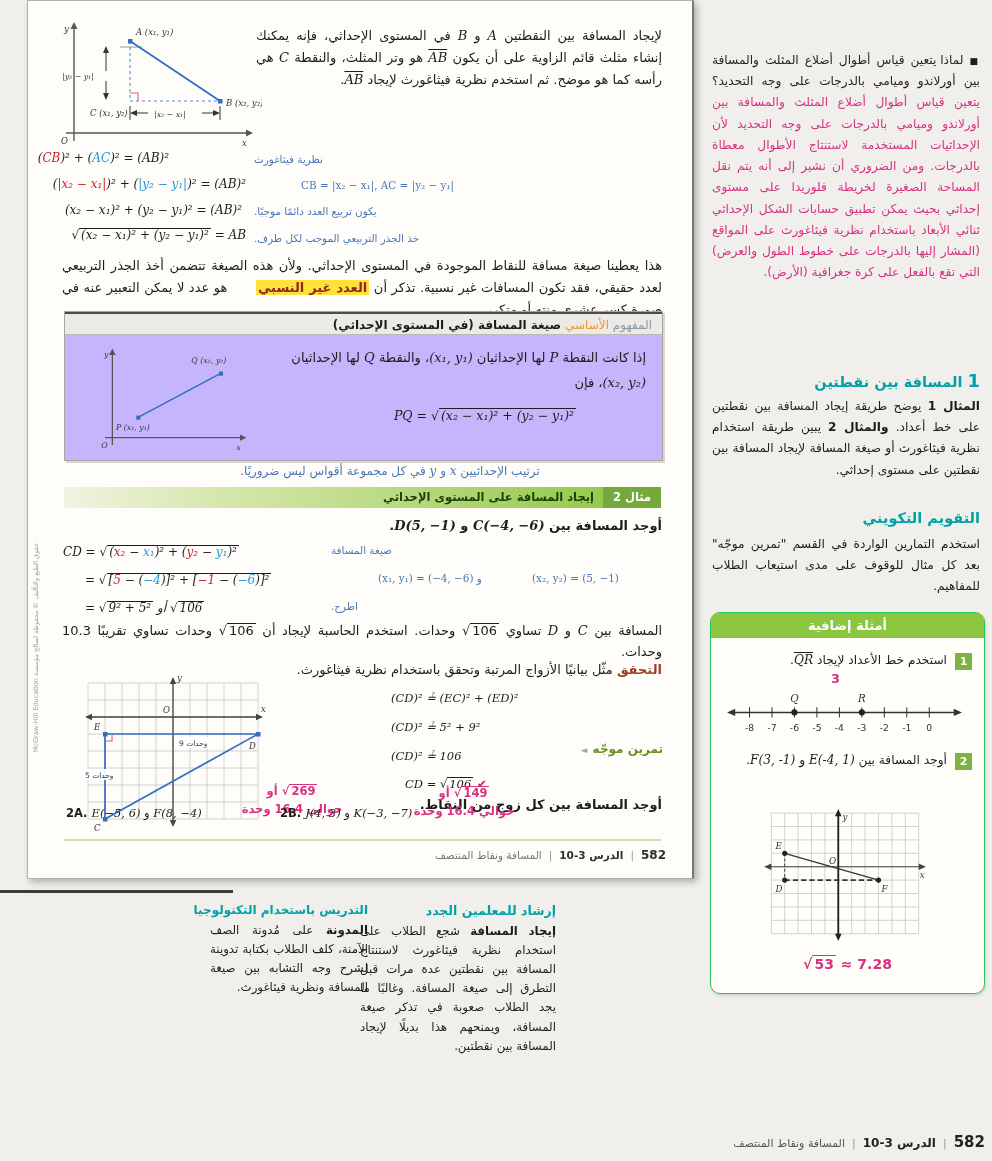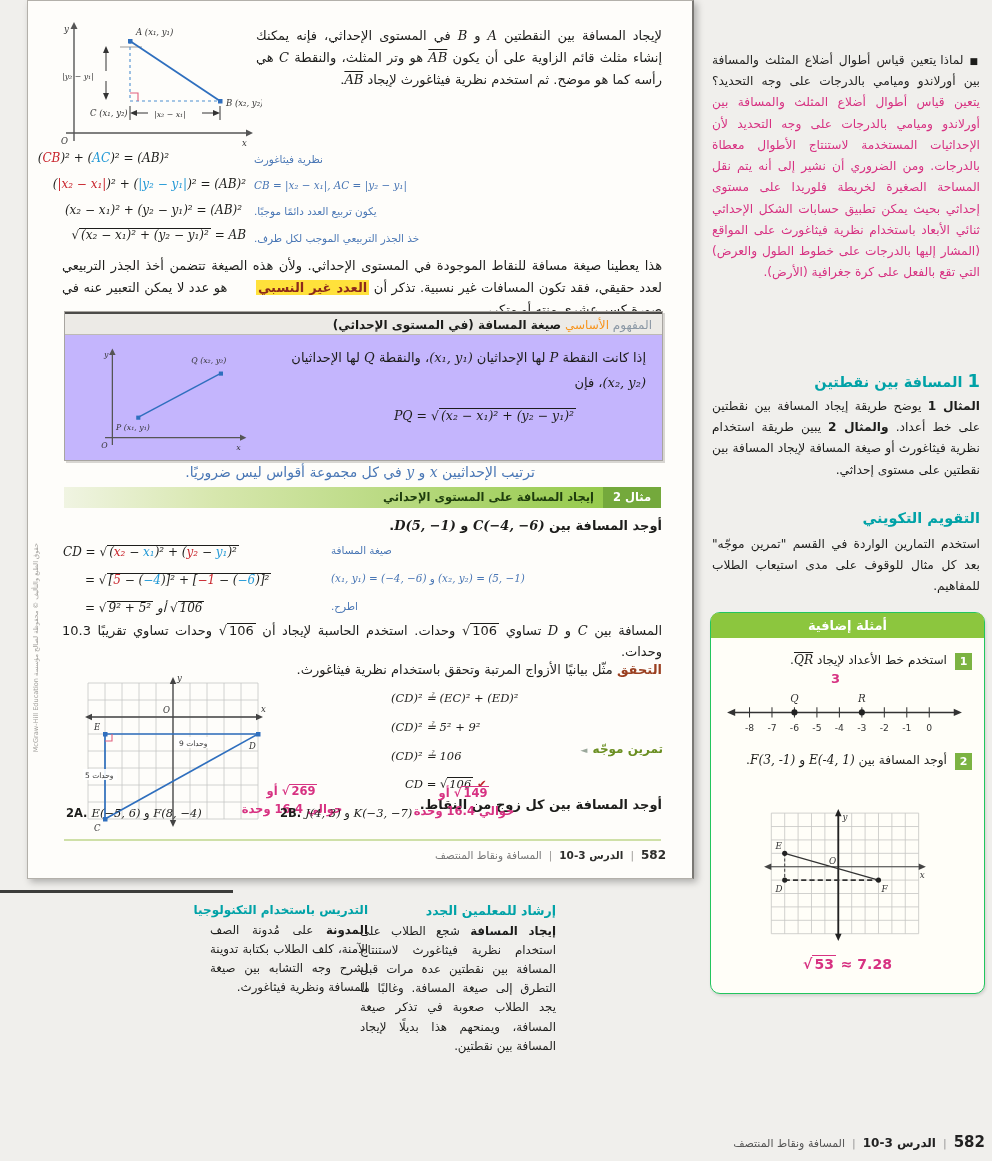--- a/index.html
+++ b/index.html
@@ -10,21 +10,21 @@
   .just{text-align:justify;}
   .page{position:absolute;left:27px;top:0;width:664px;height:877px;background:#fefdfa;
         border:1px solid #b3b0aa;border-right:2px solid #7a7874;
         box-shadow:3px 3px 7px rgba(0,0,0,.28);}
   .body-txt{font-size:13px;line-height:1.7;}
   .eq{font-family:"DejaVu Serif",serif;font-style:italic;font-size:12px;white-space:nowrap;}
   .eq .red{color:#c9252d;} .eq .blu{color:#2399d6;}
   .red{color:#c9252d;} .blu{color:#2399d6;}
   .rad{display:inline-block;border-top:1.3px solid currentColor;padding:0 2px;line-height:1.15;}
   .note{font-size:10.4px;color:#4a77b5;white-space:nowrap;}
-  .note-eq{font-family:"DejaVu Serif",serif;font-style:italic;}
+  .note-eq{font-family:"DejaVu Serif",serif;margin-left:47px;}
   .i{font-family:"DejaVu Serif",serif;font-style:italic;}
   .ol{text-decoration:overline;}
   .m{font-family:"DejaVu Serif",serif;font-style:italic;direction:ltr;unicode-bidi:isolate;}
   .ltr{direction:ltr;unicode-bidi:isolate;}
   .b{font-weight:bold;}
   .hl{background:#ffe13b;color:#8d2a1b;font-weight:bold;padding:0 2px;margin-left:24px;}
   .pink{color:#d73282;}
   .dark{color:#262624;}
   .teal{color:#00a2a7;font-weight:bold;}
   .kc-box{position:absolute;left:36px;top:310px;width:597px;height:148px;background:#c4b5fd;
@@ -148,21 +148,21 @@
         <text x="10" y="113">O</text>
         <line x1="50" y1="80" x2="140" y2="32" stroke="#2f6fbe" stroke-width="1.6"></line>
         <rect x="48" y="78" width="4.5" height="4.5" fill="#2f6fbe"></rect>
         <rect x="138" y="30" width="4.5" height="4.5" fill="#2f6fbe"></rect>
         <text x="108" y="21">Q (x₂, y₂)</text>
         <text x="26" y="94">P (x₁, y₁)</text>
       </svg>
       <div class="abs rtl body-txt" style="right:16px;top:34px;width:380px;line-height:1.9;"><span>إذا كانت النقطة </span><span class="i">P</span><span> لها الإحداثيان </span><span class="m">(x₁, y₁)</span><span>، والنقطة </span><span class="i">Q</span><span> لها الإحداثيان </span><span class="m">(x₂, y₂)</span><span>، فإن</span></div>
       <div class="abs eq" style="left:250px;top:96px;width:340px;text-align:center;font-size:12.5px;"><span>PQ = √</span><span class="rad">(x₂ − x₁)² + (y₂ − y₁)²</span></div>
     </div>
-    <div class="abs note" style="left:0;top:463px;width:664px;text-align:center;font-size:14px;" dir="rtl"><span>ترتيب الإحداثيين </span><span class="i">x</span><span> و </span><span class="i">y</span><span> في كل مجموعة أقواس ليس ضروريًا.</span></div>
+    <div class="abs note" style="left:0;top:463px;width:664px;text-align:center;font-size:12px;padding-left:30px;" dir="rtl"><span>ترتيب الإحداثيين </span><span class="i">x</span><span> و </span><span class="i">y</span><span> في كل مجموعة أقواس ليس ضروريًا.</span></div>
 
     <div class="exbar">
       <span class="exbar-label">مثال 2</span>
       <span class="exbar-title">إيجاد المسافة على المستوى الإحداثي</span>
     </div>
 
     <div class="abs rtl body-txt b" style="right:30px;top:514px;width:600px;"><span>أوجد المسافة بين </span><span class="m">C(−4, −6)</span><span> و </span><span class="m">D(5, −1)</span><span>.</span></div>
 
     <div class="abs" style="left:35px;top:540px;width:620px;height:24px;">
       <span class="eq"><span>CD = √</span><span class="rad"><span>(</span><span class="red">x₂</span><span> − </span><span class="blu">x₁</span><span>)² + (</span><span class="red">y₂</span><span> − </span><span class="blu">y₁</span><span>)²</span></span></span>

